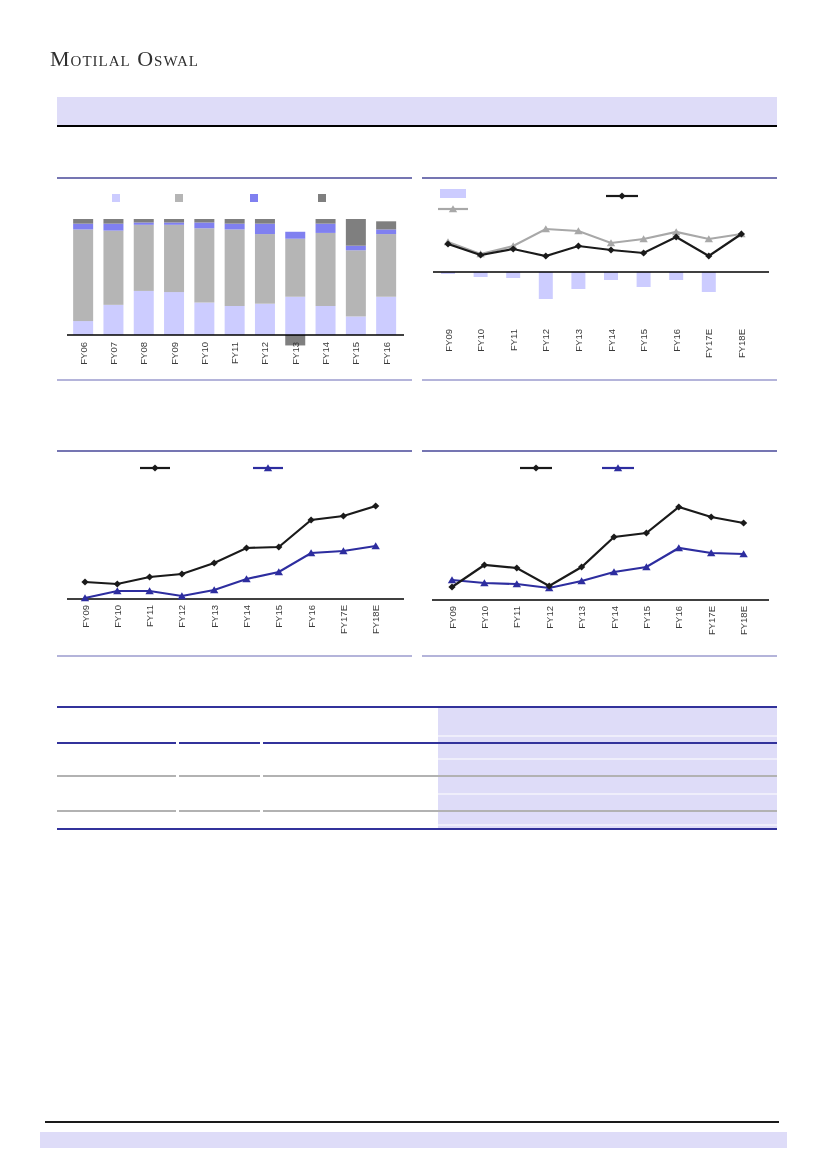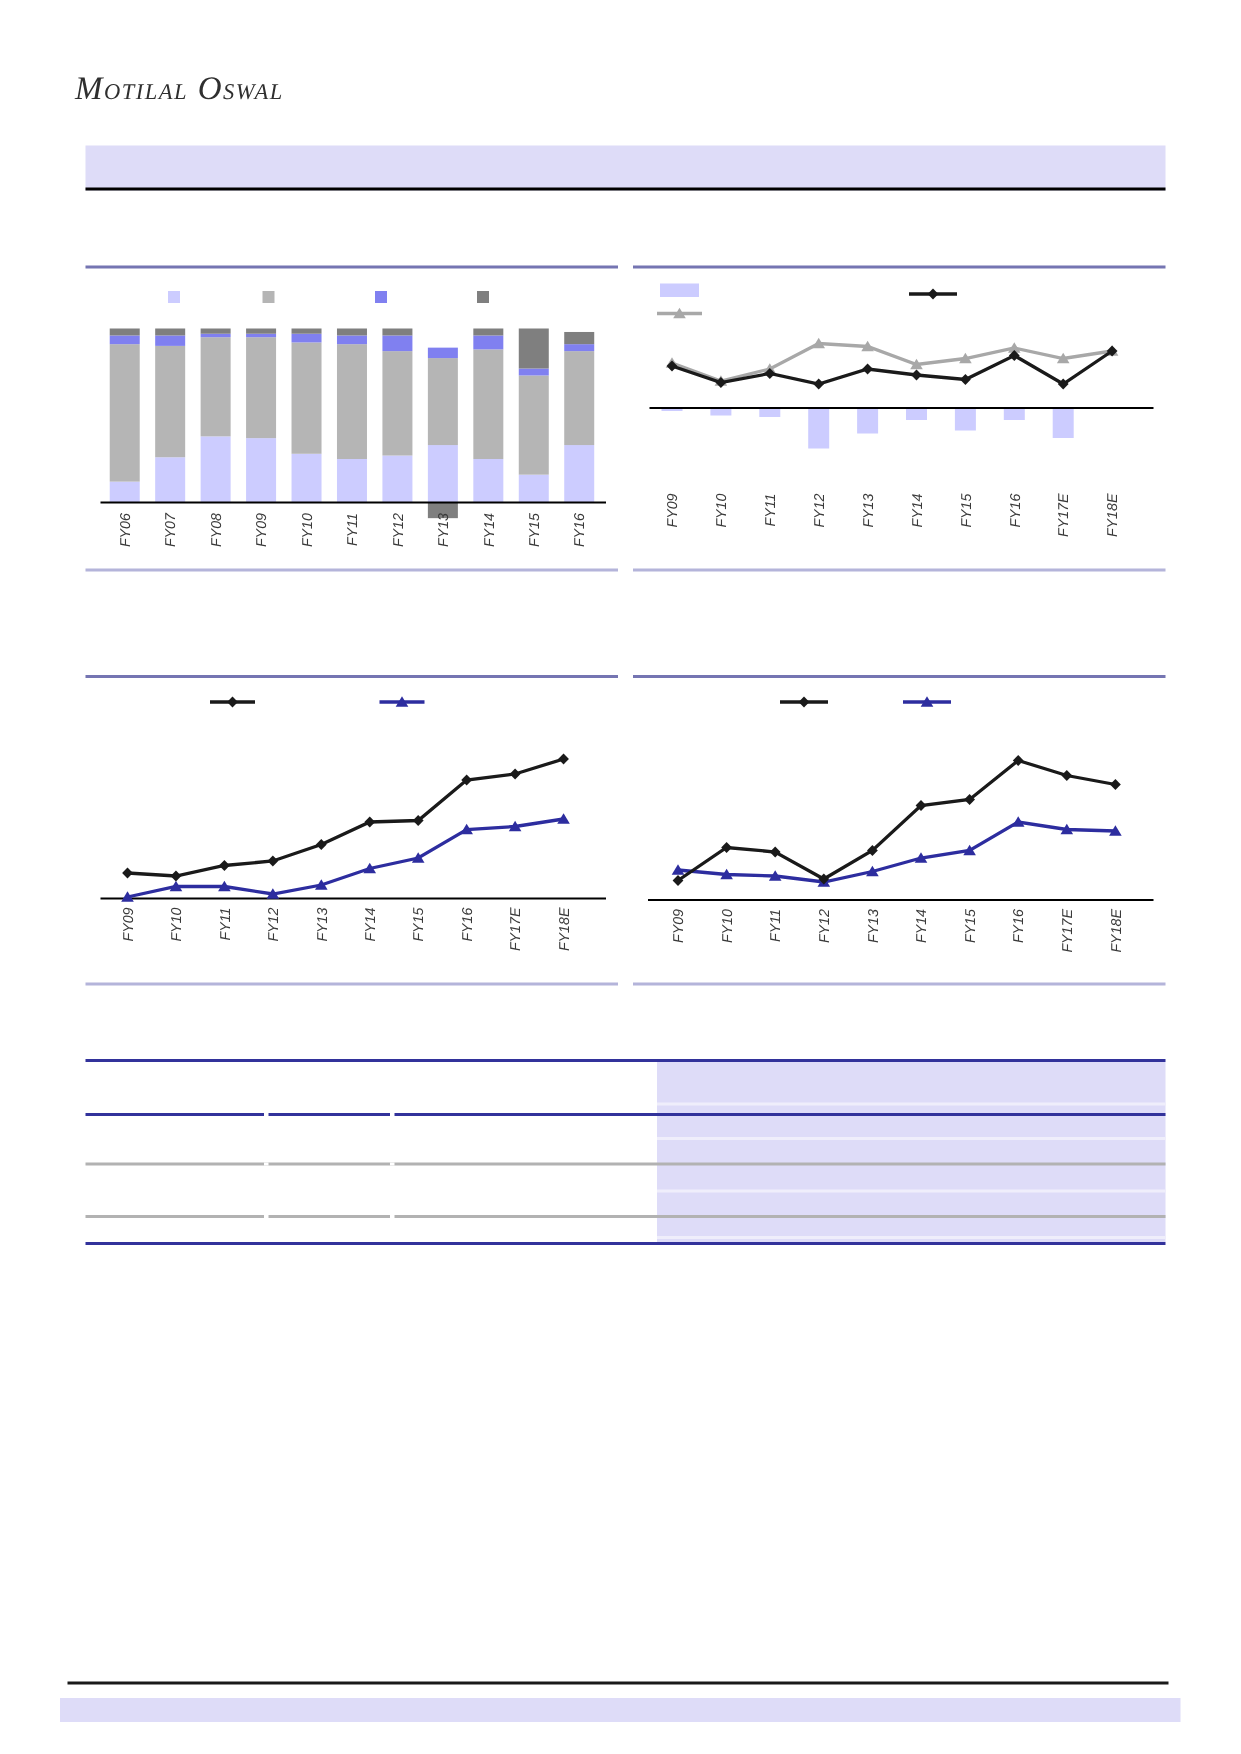--- a/index.html
+++ b/index.html
@@ -1,17 +1,17 @@
 <!DOCTYPE html>
 <html><head>
 <meta charset="utf-8">
 <style>
   html,body{margin:0;padding:0;background:#ffffff;}
   .page{position:relative;width:827px;height:1169px;background:#ffffff;overflow:hidden;
-        font-family:"Liberation Sans",sans-serif;font-style:italic;}
+        font-family:"Liberation Sans",sans-serif;}
   .logo{position:absolute;left:50px;top:46px;font-family:"Liberation Serif",serif;
         font-variant:small-caps;font-size:22px;letter-spacing:1px;color:#2f2f2f;}
   .banner{position:absolute;left:57px;top:97px;width:720px;height:28px;
           background:#dedcf8;border-bottom:2px solid #000000;}
   .panel{position:absolute;width:355px;background:#ffffff;
          border-top:2px solid #7575b2;border-bottom:2px solid #b4b4da;}
   .panel svg{display:block;}
   .tablebox{position:absolute;left:57px;top:706px;width:720px;height:125px;}
   .tline{position:absolute;left:0;width:720px;}
   .navy{background:#32329b;height:2px;}

